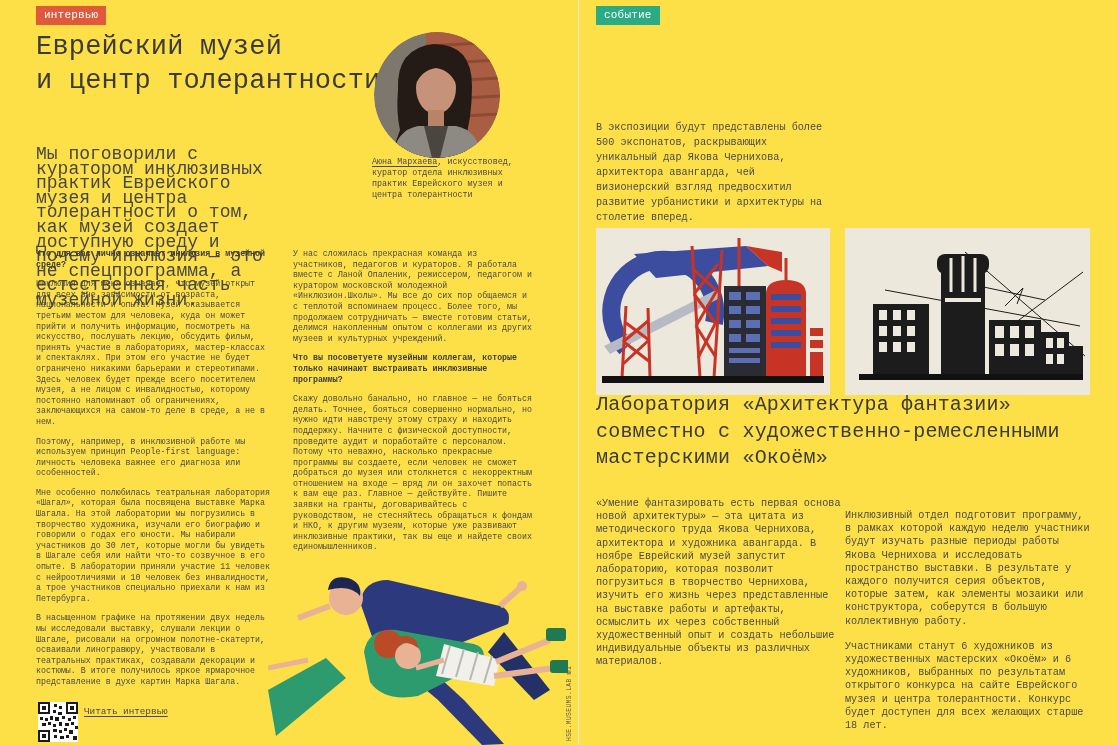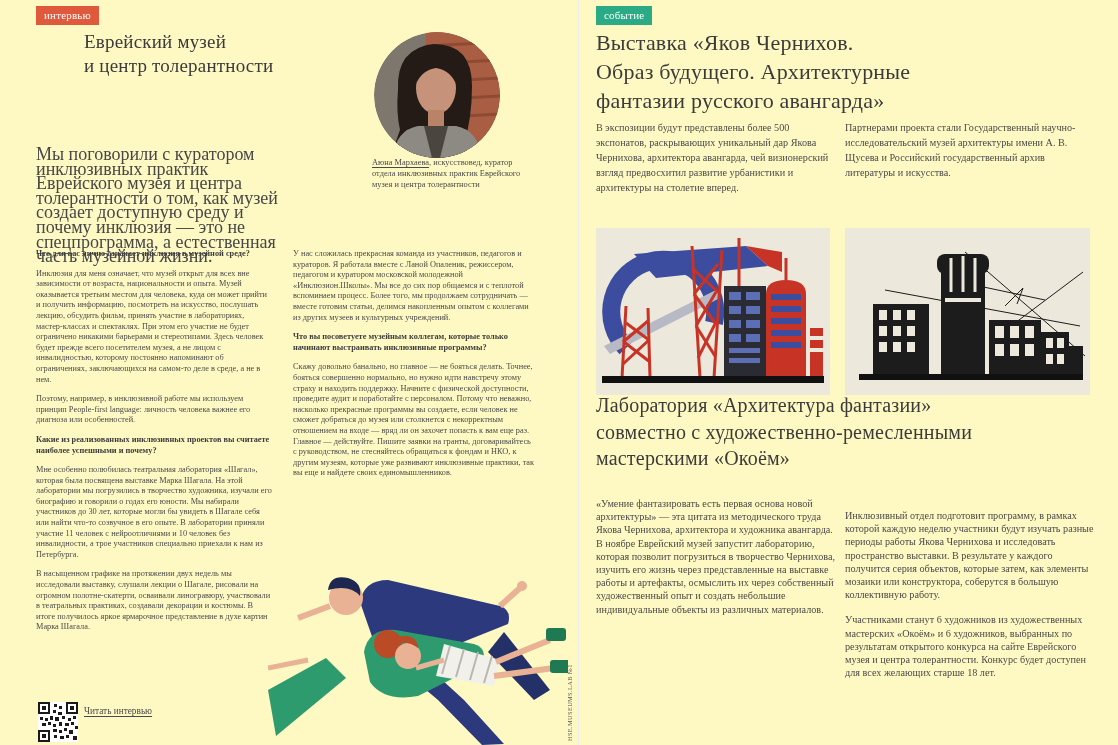--- a/index.html
+++ b/index.html
@@ -1,28 +1,28 @@
 <!DOCTYPE html>
 <html lang="ru"><head>
 <meta charset="utf-8">
 <style>
   html,body{margin:0;padding:0;background:#ffffff;}
   .sheet{
-    position:relative;width:1118px;height:745px;background:#fef9c3;
-    font-family:Liberation Serif, serif;
+    position:relative;width:1118px;height:745px;background:#fde047;
+    font-family:Liberation Mono, monospace;
     color:#454545;overflow:hidden;
   }
   .abs{position:absolute;}
   .tag{
     display:inline-block;color:#ffffff;font-size:11px;letter-spacing:.2px;
     padding:3px 8px 4px 8px;font-weight:400;
   }
   .title-lg{
-    font-size:19px;line-height:1.26;color:#3b3b3b;font-weight:500;
-    white-space:pre-line;letter-spacing:.2px;margin-left:48px;
+    font-size:27px;line-height:1.26;color:#3b3b3b;font-weight:500;
+    white-space:pre-line;letter-spacing:.2px;
   }
   .title-md{
     font-size:22px;line-height:1.32;color:#3b3b3b;font-weight:500;
     white-space:pre-line;letter-spacing:.2px;
   }
   .title-sm{
     font-size:20px;line-height:1.33;color:#3b3b3b;font-weight:500;
     white-space:pre-line;letter-spacing:.2px;
   }
   .intro{font-size:18px;line-height:14.6px;color:#474747;}
@@ -86,21 +86,20 @@
   <div class="abs caption" style="left:372px;top:157px;width:152px;">
     <span class="name">Аюна Мархаева</span><span>, искусствовед, куратор отдела инклюзивных практик Еврейского музея и центра толерантности</span>
   </div>
 
   <div class="abs intro" style="left:36px;top:147px;width:258px;">Мы поговорили с куратором инклюзивных практик Еврейского музея и центра толерантности о том, как музей создает доступную среду и почему инклюзия — это не спецпрограмма, а естественная часть музейной жизни.</div>
 
   <div class="abs body-s" style="left:36px;top:249px;width:237px;">
     <p class="q">Что для вас лично означает инклюзия в музейной среде?</p>
     <p>Инклюзия для меня означает, что музей открыт для всех вне зависимости от возраста, национальности и опыта. Музей оказывается третьим местом для человека, куда он может прийти и получить информацию, посмотреть на искусство, послушать лекцию, обсудить фильм, принять участие в лабораториях, мастер-классах и спектаклях. При этом его участие не будет ограничено никакими барьерами и стереотипами. Здесь человек будет прежде всего посетителем музея, а не лицом с инвалидностью, которому постоянно напоминают об ограничениях, заключающихся на самом-то деле в среде, а не в нем.</p>
     <p>Поэтому, например, в инклюзивной работе мы используем принцип People-first language: личность человека важнее его диагноза или особенностей.</p>
-    <p class="q">Какие из реализованных инклюзивных проектов вы считаете наиболее успешными и почему?</p>
     <p>Мне особенно полюбилась театральная лаборатория «Шагал», которая была посвящена выставке Марка Шагала. На этой лаборатории мы погрузились в творчество художника, изучали его биографию и говорили о годах его юности. Мы набирали участников до 30 лет, которые могли бы увидеть в Шагале себя или найти что-то созвучное в его опыте. В лаборатории приняли участие 11 человек с нейроотличиями и 10 человек без инвалидности, а трое участников специально приехали к нам из Петербурга.</p>
     <p>В насыщенном графике на протяжении двух недель мы исследовали выставку, слушали лекции о Шагале, рисовали на огромном полотне-скатерти, осваивали линогравюру, участвовали в театральных практиках, создавали декорации и костюмы. В итоге получилось яркое ярмарочное представление в духе картин Марка Шагала.</p>
   </div>
 
   <div class="abs body-s" style="left:293px;top:249px;width:243px;">
     <p>У нас сложилась прекрасная команда из участников, педагогов и кураторов. Я работала вместе с Ланой Опаленик, режиссером, педагогом и куратором московской молодежной «Инклюзион.Школы». Мы все до сих пор общаемся и с теплотой вспоминаем процесс. Более того, мы продолжаем сотрудничать — вместе готовим статьи, делимся накопленным опытом с коллегами из других музеев и культурных учреждений.</p>
     <p class="q">Что вы посоветуете музейным коллегам, которые только начинают выстраивать инклюзивные программы?</p>
     <p>Скажу довольно банально, но главное — не бояться делать. Точнее, бояться совершенно нормально, но нужно идти навстречу этому страху и находить поддержку. Начните с физической доступности, проведите аудит и поработайте с персоналом. Потому что неважно, насколько прекрасные программы вы создаете, если человек не сможет добраться до музея или столкнется с некорректным отношением на входе — вряд ли он захочет попасть к вам еще раз. Главное — действуйте. Пишите заявки на гранты, договаривайтесь с руководством, не стесняйтесь обращаться к фондам и НКО, к другим музеям, которые уже развивают инклюзивные практики, так вы еще и найдете своих единомышленников.</p>
   </div>
 
@@ -178,26 +177,22 @@
       </g>
     </svg>
   </div>
   <div class="abs link" style="left:84px;top:706px;">Читать интервью</div>
 
   <div class="abs gutter-line" style="left:578px;top:0;height:745px;"></div>
   <div class="abs spine" style="left:566px;top:741px;">HSE.MUSEUMS.LAB №1</div>
 
   <div class="abs tag" style="left:596px;top:6px;background:#2BAB85;">событие</div>
 
-  <div class="abs title-md" style="left:596px;top:28px;width:470px;">Выставка «Яков Чернихов.
-Образ будущего. Архитектурные
-фантазии русского авангарда»</div>
 
   <div class="abs body-m" style="left:596px;top:120px;width:238px;line-height:15px;">В экспозиции будут представлены более 500 экспонатов, раскрывающих уникальный дар Якова Чернихова, архитектора авангарда, чей визионерский взгляд предвосхитил развитие урбанистики и архитектуры на столетие вперед.</div>
-  <div class="abs body-m" style="left:845px;top:120px;width:248px;line-height:15px;">Партнерами проекта стали Государственный научно-исследовательский музей архитектуры имени А. В. Щусева и Российский государственный архив литературы и искусства.</div>
 
   <div class="abs art-frame" style="left:596px;top:228px;width:234px;height:167px;">
     <svg width="234" height="167" viewBox="0 0 234 167">
       <rect width="234" height="167" fill="#ede8dc"></rect>
 
       <path d="M30,120 A52,52 0 1 1 118,95" fill="none" stroke="#3c4c9e" stroke-width="18"></path>
 
       <path d="M38,26 L150,18 L172,38 L60,50 Z" fill="#3c4c9e"></path>
       <path d="M150,18 L186,24 L186,44 L172,38 Z" fill="#c73426"></path>
 

